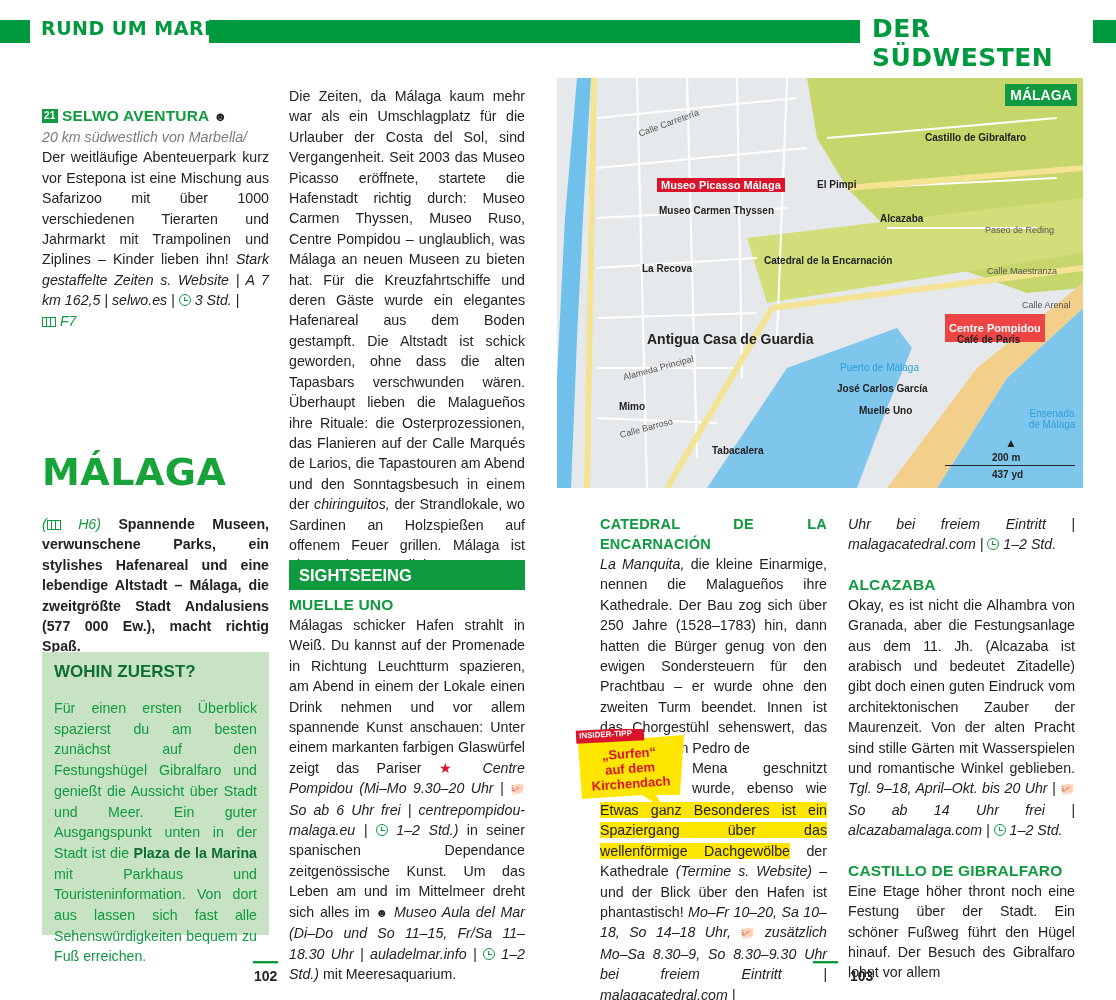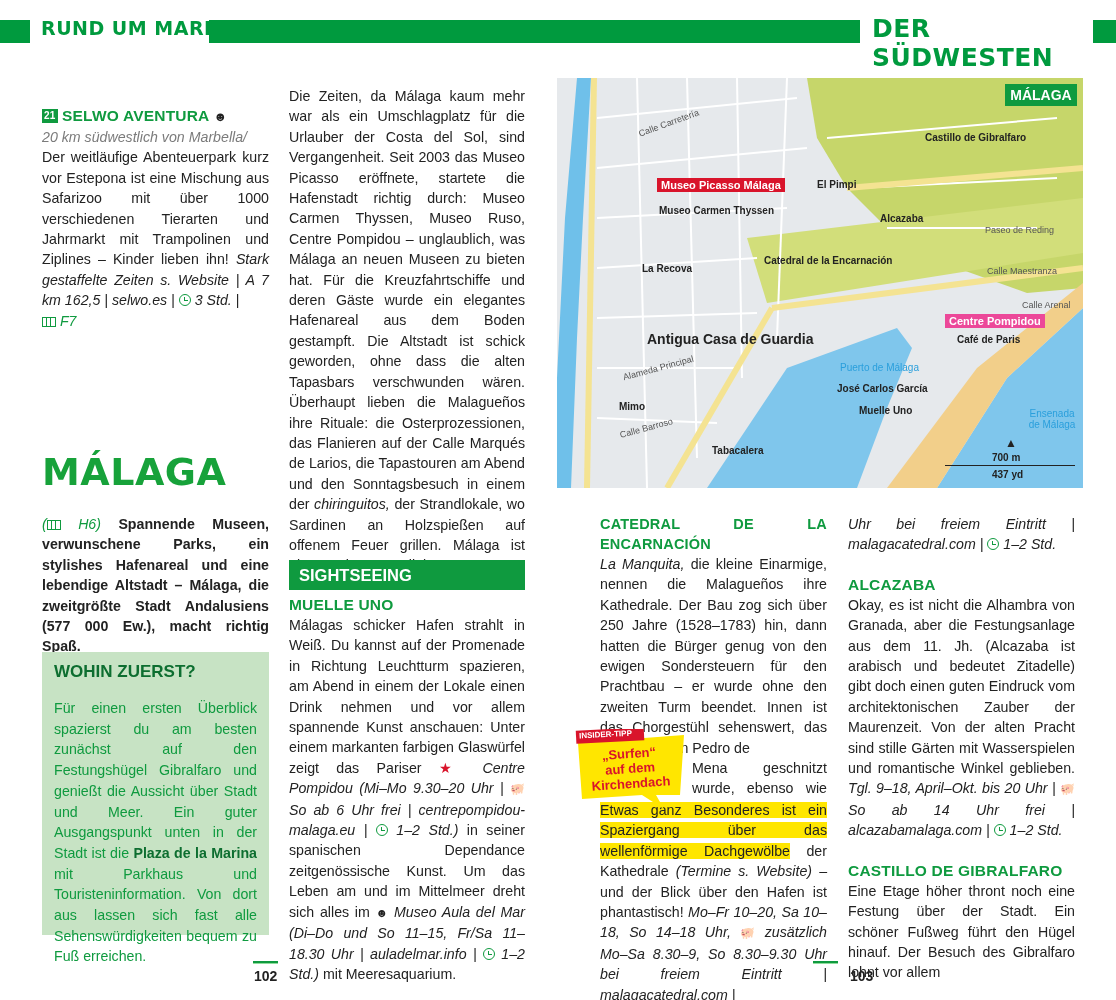--- a/index.html
+++ b/index.html
@@ -144,21 +144,21 @@
       <path d="M37 0 L30 410"></path>
       <path d="M110 410 L215 230"></path>
       <path d="M215 230 L526 190"></path>
       <path d="M290 110 L526 90"></path>
     </g>
     <rect x="448" y="6" width="72" height="22" fill="#0f9a3f"></rect>
   </svg>
   <div style="position:absolute; left:448px; top:6px; width:72px; height:22px; color:#fff; font-weight:bold; font-size:14px; text-align:center; line-height:22px;">MÁLAGA</div>
 
   <div style="position:absolute; left:100px; top:100px; background:#d9142b; color:#fff; font-size:11px; padding:1px 4px; font-weight:bold;">Museo Picasso Málaga</div>
-  <div style="position:absolute; left:388px; top:236px; background:#ec4899; color:#fff; font-size:11px; padding:1px 4px; font-weight:bold;">Centre Pompidou</div>
+  <div style="position:absolute; left:388px; top:236px; background:#ef4444; color:#fff; font-size:11px; padding:8px 4px; font-weight:bold;">Centre Pompidou</div>
 
   <div style="position:absolute; left:368px; top:54px; font-size:10px; font-weight:bold;">Castillo de Gibralfaro</div>
   <div style="position:absolute; left:323px; top:135px; font-size:10px; font-weight:bold;">Alcazaba</div>
   <div style="position:absolute; left:102px; top:127px; font-size:10px; font-weight:bold;">Museo Carmen Thyssen</div>
   <div style="position:absolute; left:207px; top:177px; font-size:10px; font-weight:bold;">Catedral de la Encarnación</div>
   <div style="position:absolute; left:302px; top:327px; font-size:10px; font-weight:bold;">Muelle Uno</div>
   <div style="position:absolute; left:155px; top:367px; font-size:10px; font-weight:bold;">Tabacalera</div>
 
   <div style="position:absolute; left:260px; top:101px; font-size:10px; font-weight:bold;">El Pimpi</div>
   <div style="position:absolute; left:85px; top:185px; font-size:10px; font-weight:bold;">La Recova</div>
@@ -171,21 +171,21 @@
   <div style="position:absolute; left:470px; top:330px; width:50px; font-size:10px; color:#2a9fdc; text-align:center;">Ensenada de Málaga</div>
 
   <div style="position:absolute; left:80px; top:40px; font-size:9px; color:#555; transform:rotate(-20deg);">Calle Carretería</div>
   <div style="position:absolute; left:428px; top:147px; font-size:9px; color:#555;">Paseo de Reding</div>
   <div style="position:absolute; left:430px; top:188px; font-size:9px; color:#555;">Calle Maestranza</div>
   <div style="position:absolute; left:465px; top:222px; font-size:9px; color:#555;">Calle Arenal</div>
   <div style="position:absolute; left:65px; top:285px; font-size:9px; color:#555; transform:rotate(-15deg);">Alameda Principal</div>
   <div style="position:absolute; left:62px; top:345px; font-size:9px; color:#555; transform:rotate(-15deg);">Calle Barroso</div>
 
   <div style="position:absolute; left:448px; top:358px; font-size:12px;">▲</div>
-  <div style="position:absolute; left:435px; top:374px; font-size:10px; font-weight:bold;">700 m</div>
+  <div style="position:absolute; left:435px; top:374px; font-size:10px; font-weight:bold;">200 m</div>
   <div style="position:absolute; left:388px; top:387px; width:130px; height:1px; background:#222;"></div>
   <div style="position:absolute; left:435px; top:391px; font-size:10px; font-weight:bold;">437 yd</div>
 </div>
 
 <div class="col" style="left:600px; top:514px; width:227px;">
   <div class="sec-title" style="font-size:14.5px;">CATEDRAL DE LA ENCARNACIÓN</div>
   <span class="it">La Manquita,</span>
   <span>die kleine Einarmige, nennen die Malagueños ihre Kathedrale. Der Bau zog sich über 250 Jahre (1528–1783) hin, dann hatten die Bürger genug von den ewigen Sondersteuern für den Prachtbau – er wurde ohne den zweiten Turm beendet. Innen ist das Chorgestühl sehenswert, das im 17. Jh. von Pedro de</span>
   <div style="padding-left:92px">
     <span>Mena geschnitzt wurde, ebenso wie die Orgel mit ihren 4000 Pfeifen.</span>

